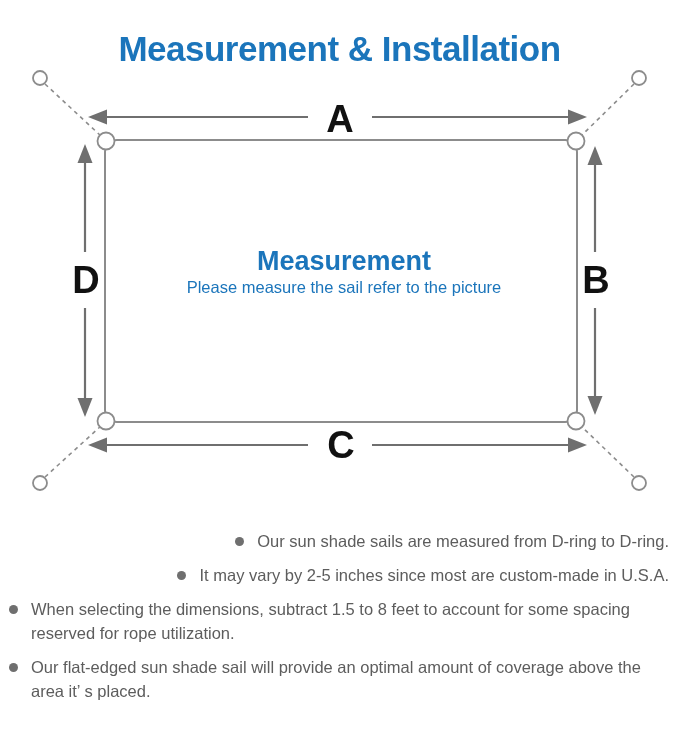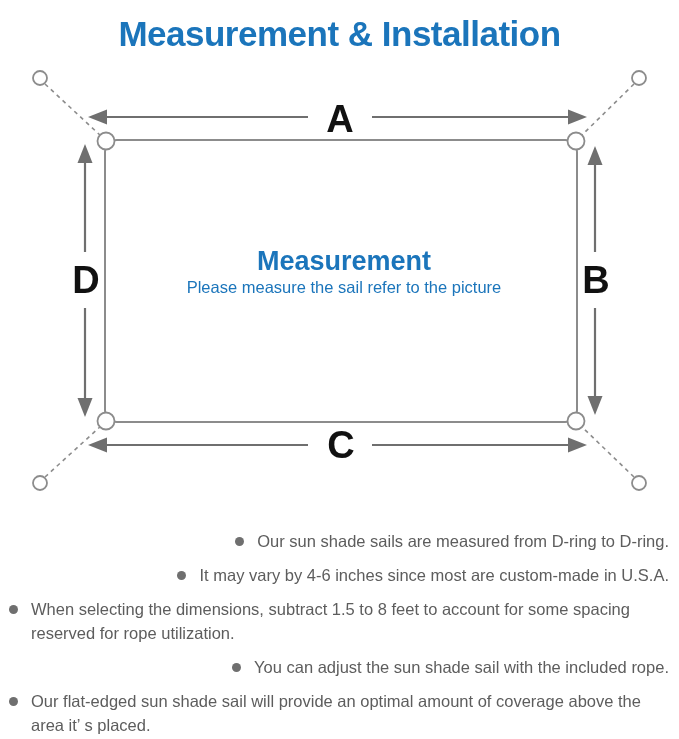--- a/index.html
+++ b/index.html
@@ -12,21 +12,21 @@
   *{box-sizing:border-box;}
   html,body{margin:0;padding:0;background:#ffffff;}
   .page{
     position:relative;
     width:679px;height:739px;
     background:#ffffff;
     overflow:hidden;
     font-family:"Liberation Sans", sans-serif;
   }
   .page-title{
-    margin:0;
+    margin:15px;
     padding-top:12px;
     text-align:center;
     font-size:35px;
     line-height:44px;
     font-weight:700;
     letter-spacing:-0.5px;
     color:var(--accent);
   }
   svg.diagram{
     position:absolute;
@@ -141,29 +141,25 @@
     <text class="c-sub" x="344" y="293">Please measure the sail refer to the picture</text>
   </svg>
 
   <ul class="notes">
     <li>
       <span class="dot"></span>
       <span class="note-text">Our sun shade sails are measured from D-ring to D-ring.</span>
     </li>
     <li>
       <span class="dot"></span>
-      <span class="note-text">It may vary by 4-6 inches since most are custom-made in U.S.A.</span>
+      <span class="note-text">It may vary by 2-5 inches since most are custom-made in U.S.A.</span>
     </li>
     <li>
       <span class="dot"></span>
       <span class="note-text">When selecting the dimensions, subtract 1.5 to 8 feet to account for some spacing reserved for rope utilization.</span>
-    </li>
-    <li>
-      <span class="dot"></span>
-      <span class="note-text">You can adjust the sun shade sail with the included rope.</span>
     </li>
     <li>
       <span class="dot"></span>
       <span class="note-text">Our flat-edged sun shade sail will provide an optimal amount of coverage above the area it’ s placed.</span>
     </li>
   </ul>
 
 </div>
 
 </body></html>

